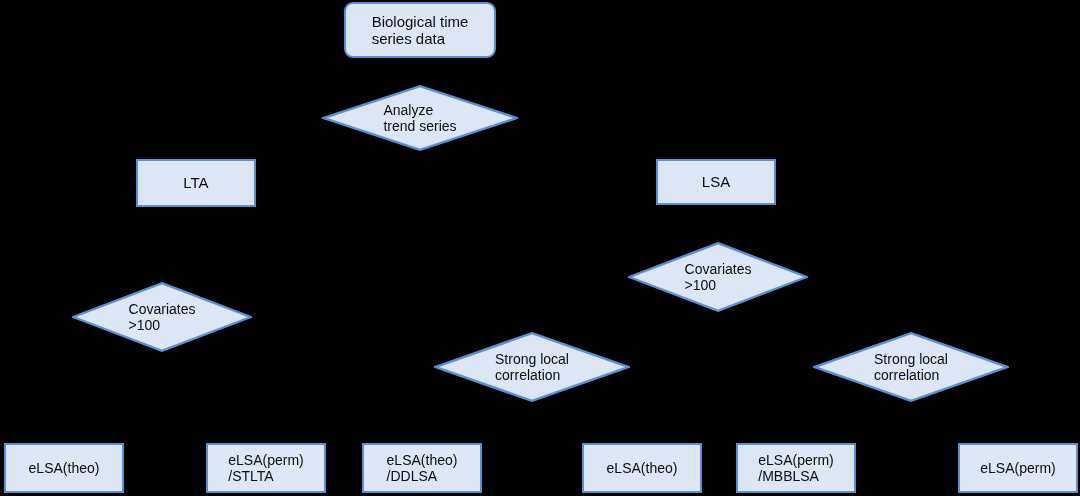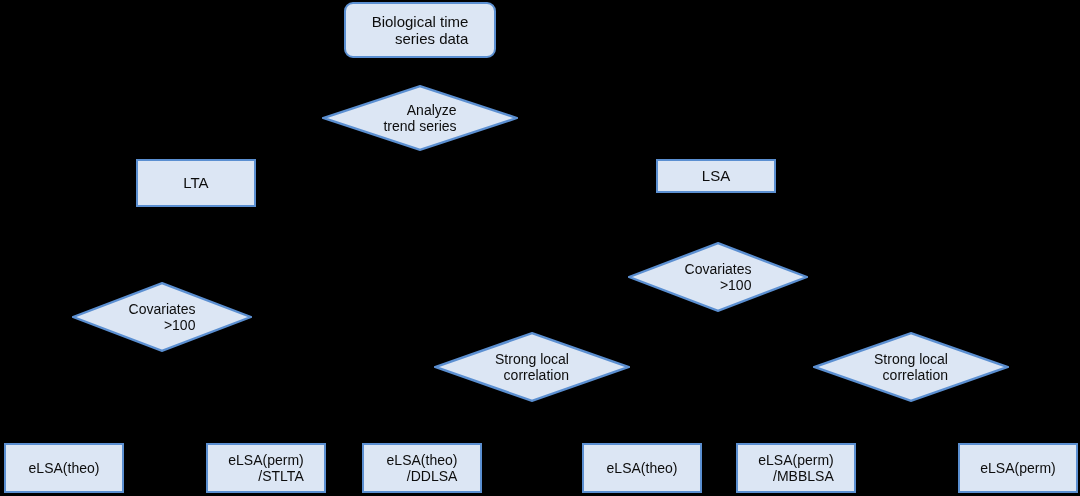--- a/index.html
+++ b/index.html
@@ -25,21 +25,21 @@
     pointer-events: none;
   }
 
   
   .node {
     position: absolute;
     box-sizing: border-box;
     display: flex;
     align-items: center;
     justify-content: center;
-    text-align: right;
+    text-align: left;
     color: #0d0d0d;
     line-height: 1.16;
   }
 
   .node-text {
     display: block;
     white-space: pre-line;
     padding: 0 6px;
   }
 
@@ -117,21 +117,21 @@
       <polygon points="98,1.2 194.8,33 98,64.8 1.2,33" fill="#dce6f4" stroke="#5b8fd1" stroke-width="2.4"></polygon>
     </svg>
     <span class="node-text">Analyze
 trend series</span>
   </div>
 
   <div class="node rect fs-15" style="left:102px; top:159px; width:120px; height:48px;margin-left:34px;">
     <span class="node-text">LTA</span>
   </div>
 
-  <div class="node rect fs-15" style="left:656px; top:159px; width:120px; height:34px;">
+  <div class="node rect fs-15" style="left:656px; top:159px; width:120px; height:46px;">
     <span class="node-text">LSA</span>
   </div>
 
   <div class="node diamond fs-14" style="left:72px; top:282px; width:180px; height:70px;">
     <svg viewBox="0 0 180 70" preserveAspectRatio="none">
       <polygon points="90,1.2 178.8,35 90,68.8 1.2,35" fill="#dce6f4" stroke="#5b8fd1" stroke-width="2.4"></polygon>
     </svg>
     <span class="node-text">Covariates
 &gt;100</span>
   </div>

